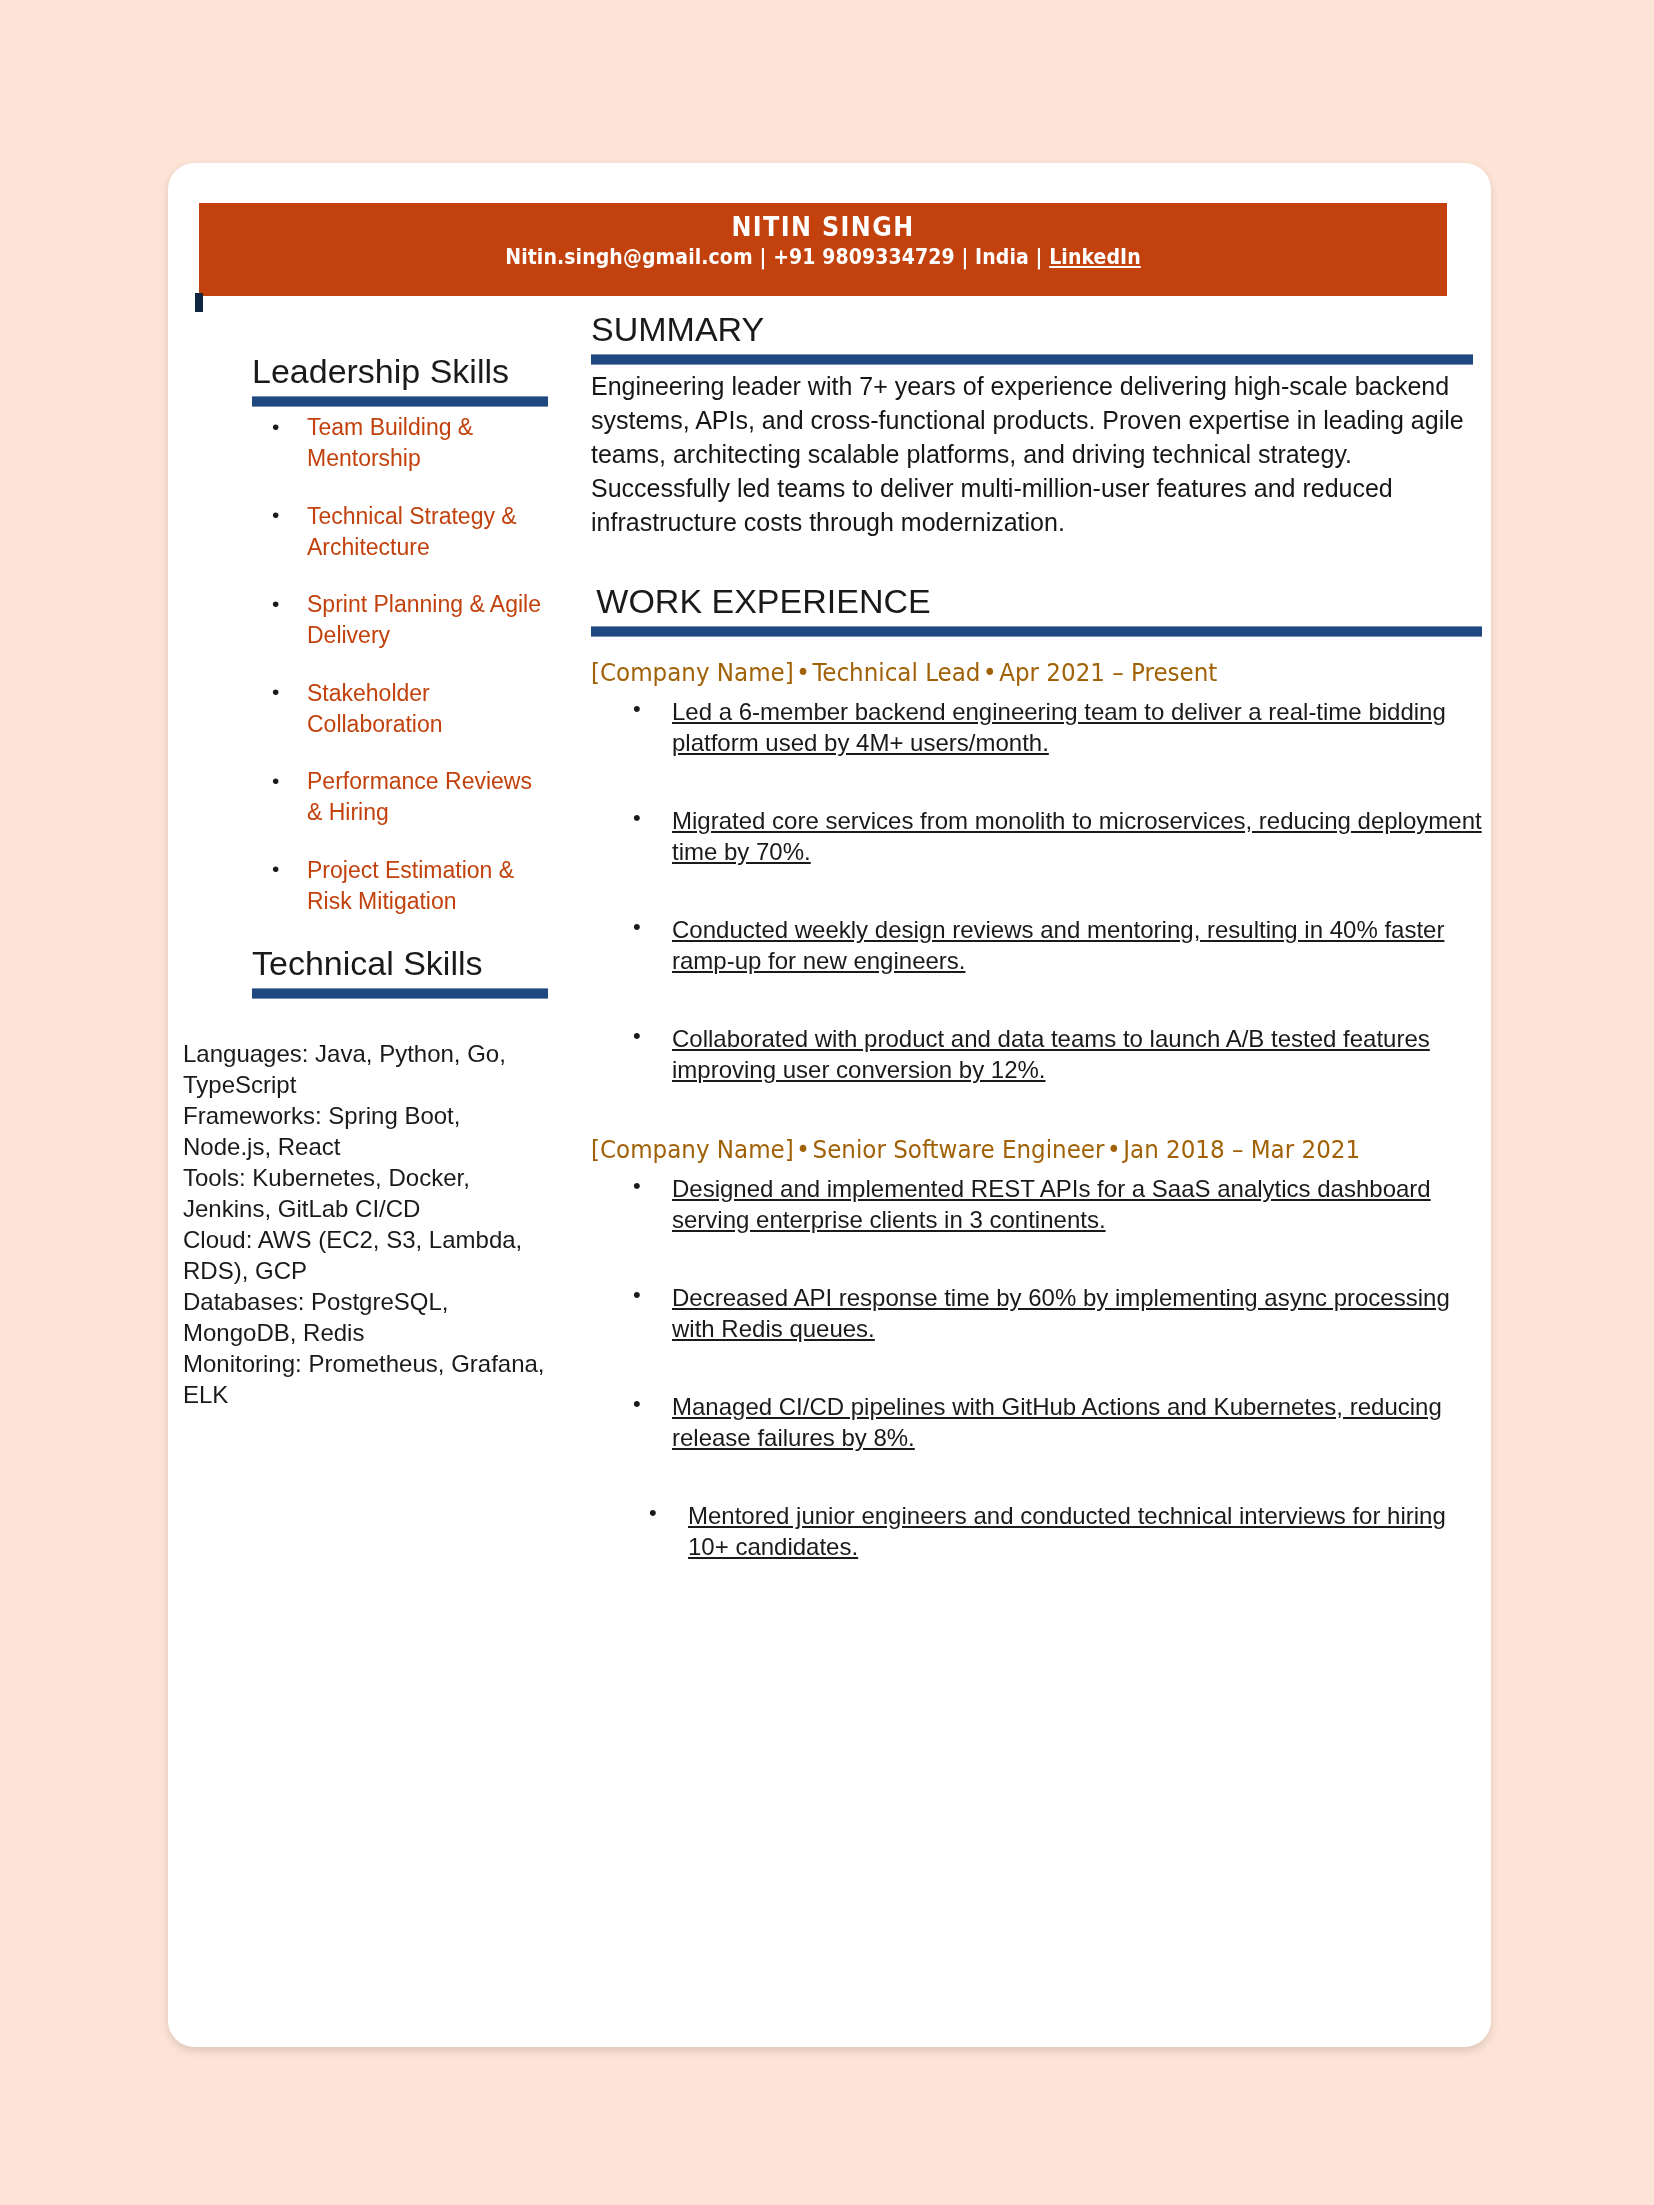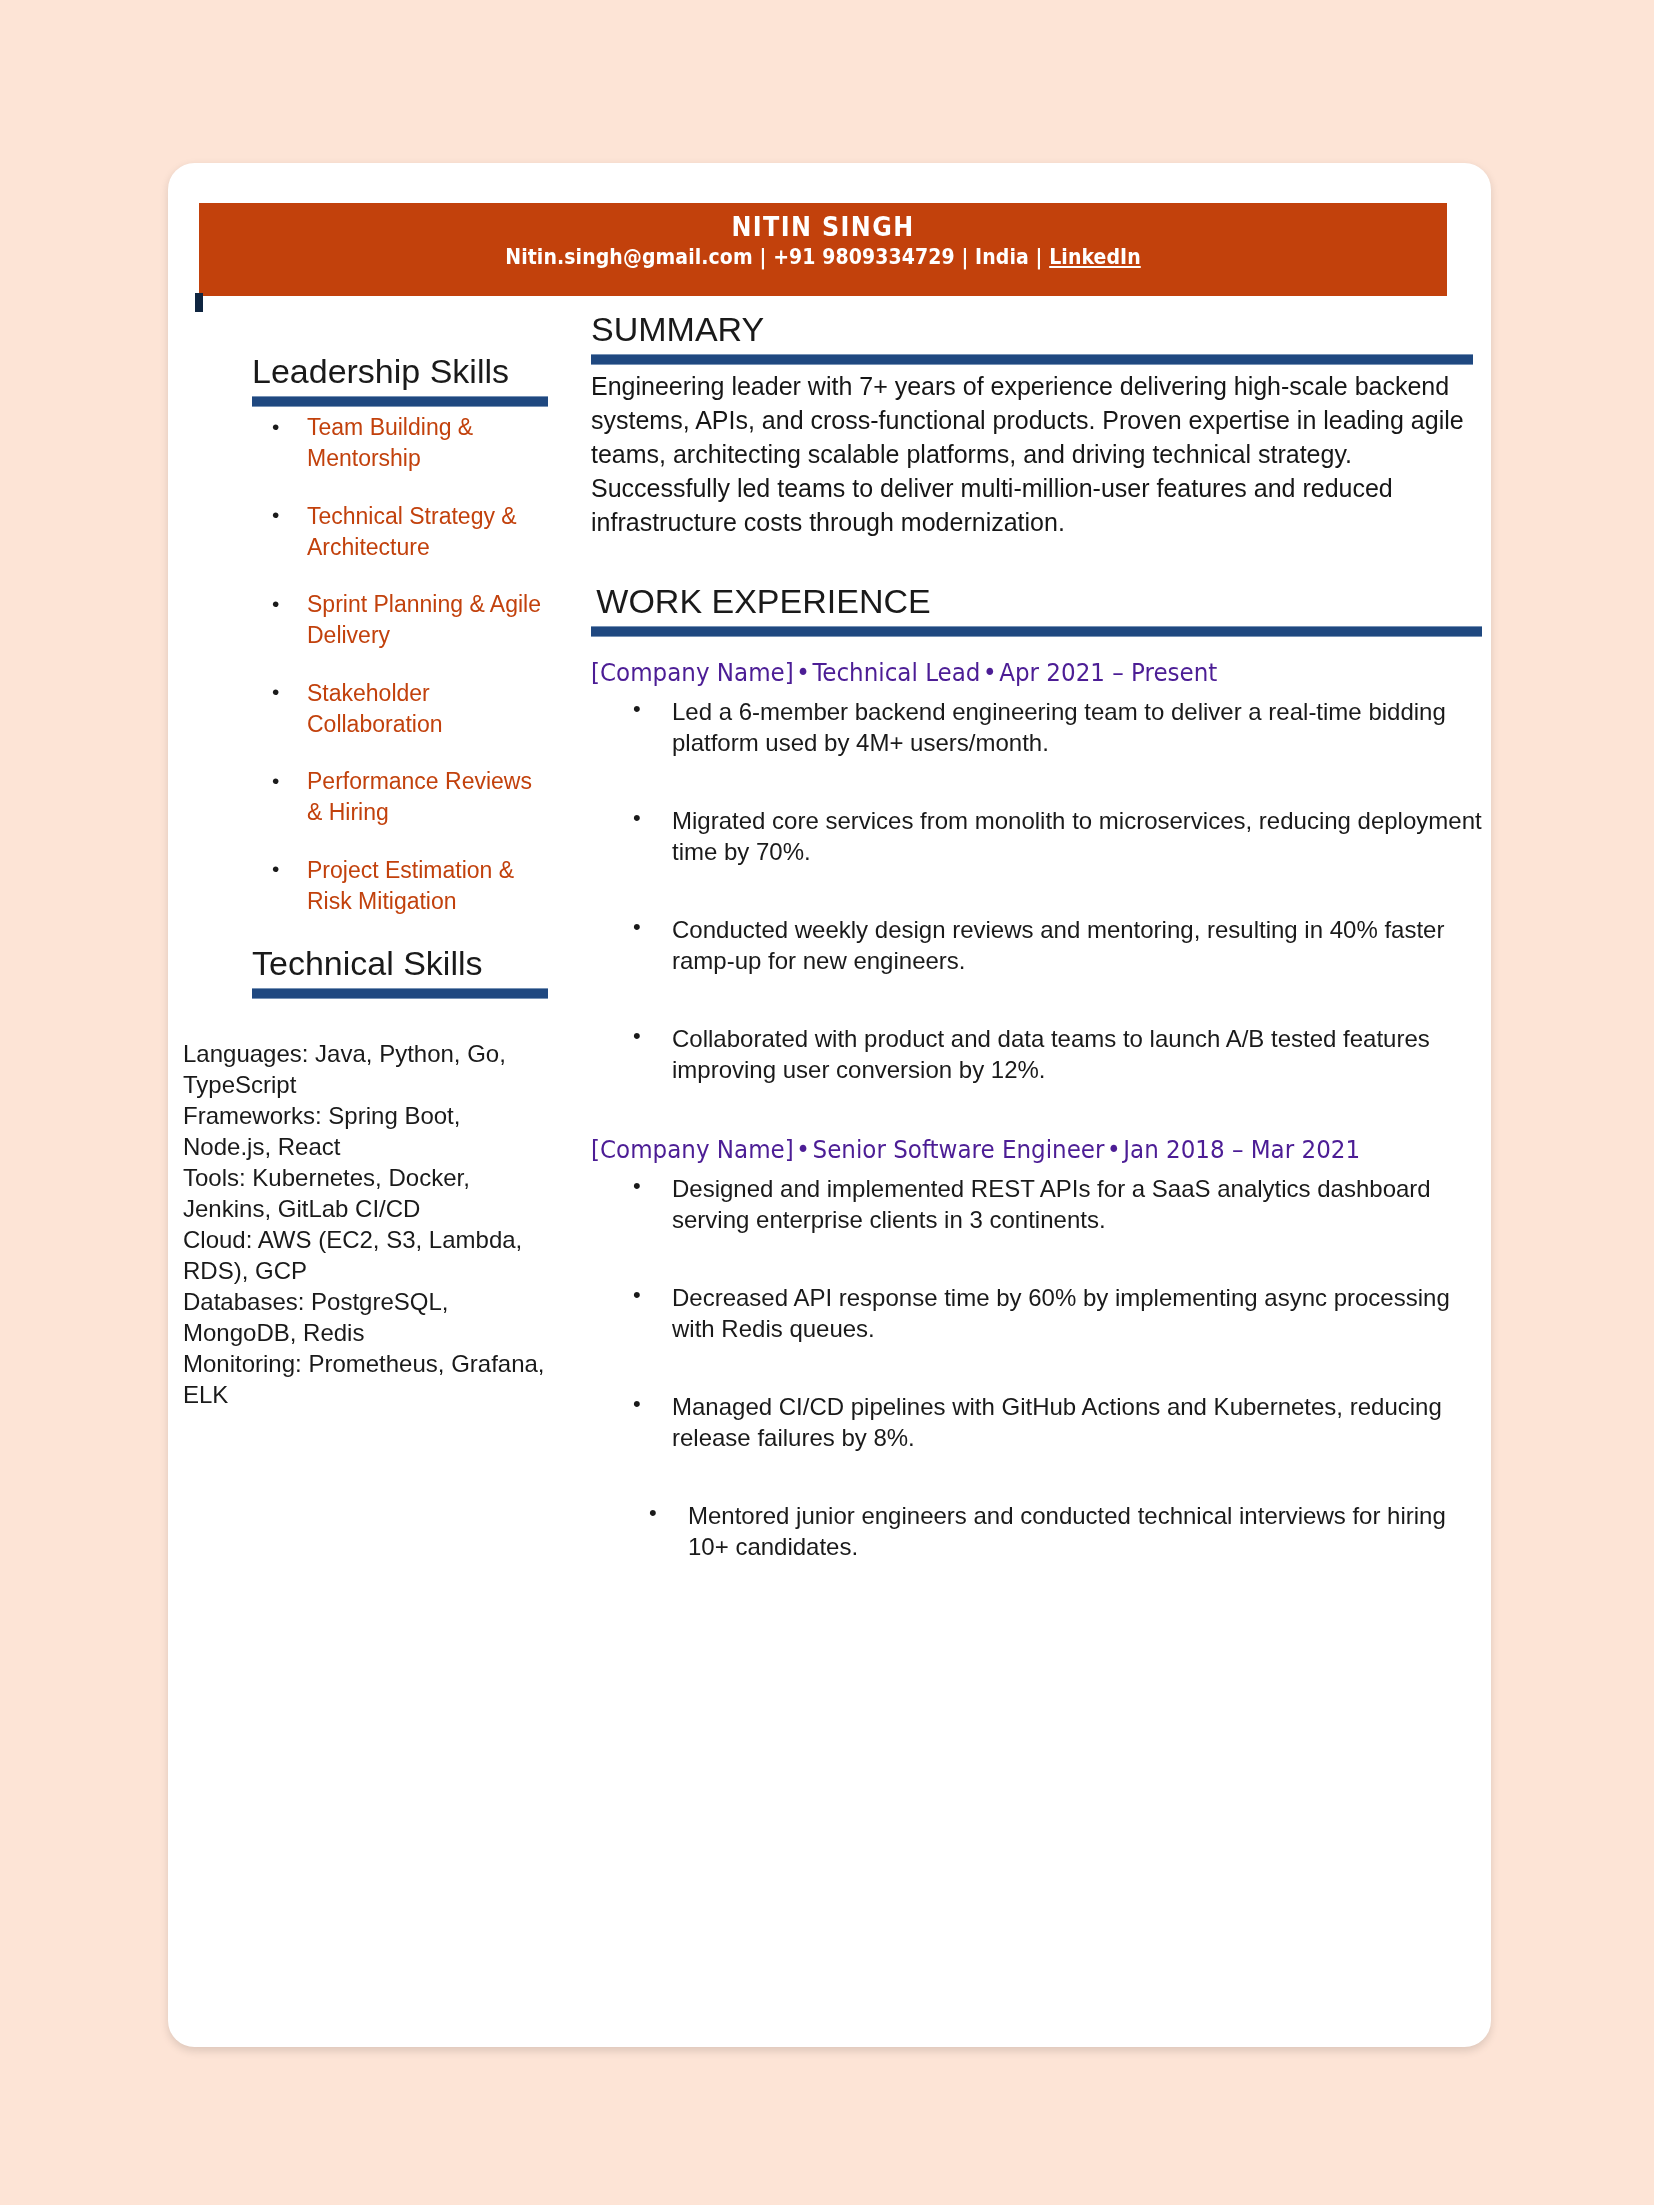--- a/index.html
+++ b/index.html
@@ -150,37 +150,38 @@
   }
 
   .work-wrap { margin-top: 42px; }
   .work-head-pad { padding-left: 5.3px; }
 
   .job { margin-top: 17.6px; }
   .job-line {
     font-family: "DejaVu Sans Condensed", "Liberation Sans Narrow", "Liberation Sans", sans-serif;
     font-size: 25.6px;
     line-height: 34px;
-    color: #4c1d95;
+    color: #a16207;
     white-space: nowrap;
   }
   .job-line .sep { padding: 0 2.6px; }
 
   ul.job-list {
     margin: 7px 0 0 0;
     padding-left: 81px;
     list-style: none;
   }
   ul.job-list li {
     font-family: "Liberation Sans", sans-serif;
     font-size: 24px;
     line-height: 31px;
     color: #1a1a1a;
     margin-bottom: 47px;
     position: relative;
+    text-decoration: underline;
   }
   ul.job-list li:before {
     content: "\2022";
     position: absolute;
     left: -39px;
     top: -2.6px;
     font-size: 22px;
     color: #1a1a1a;
   }
   ul.job-list li.indented { margin-left: 16px; }

